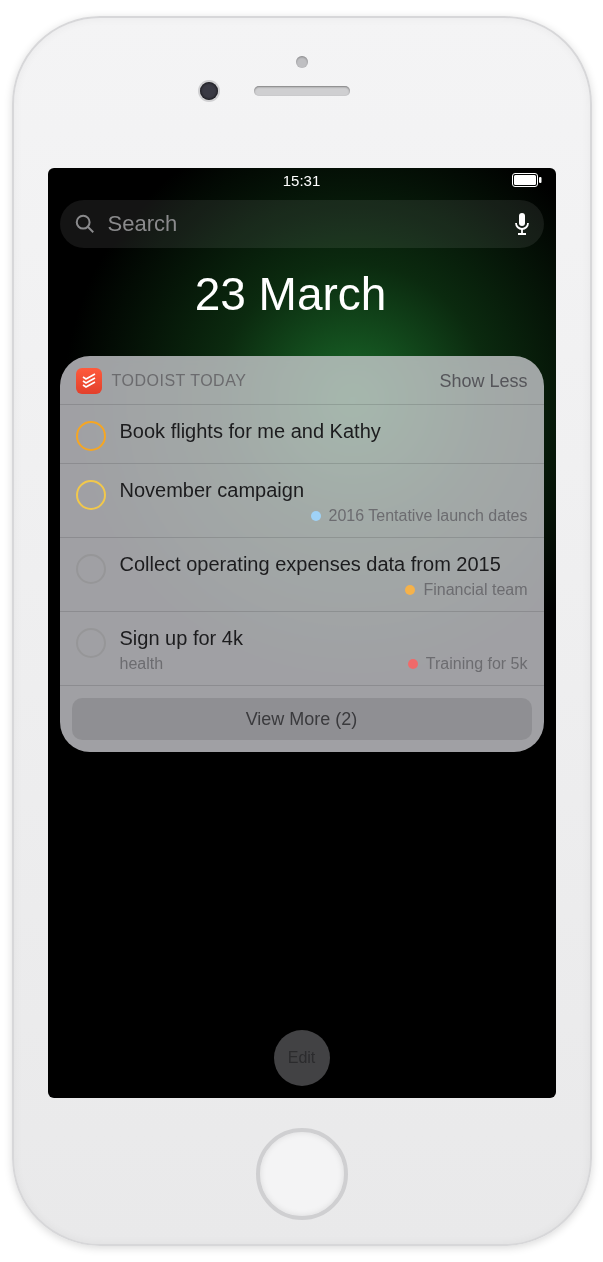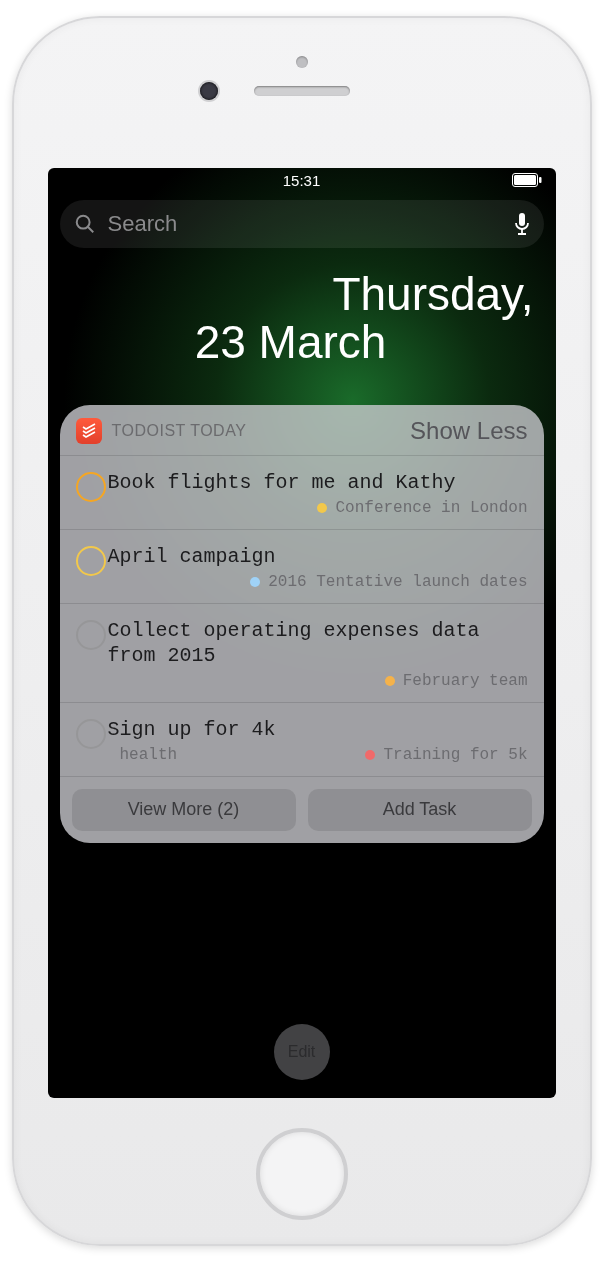--- a/index.html
+++ b/index.html
@@ -91,61 +91,60 @@
   .app-icon {
     width:26px; height:26px; border-radius:6px; margin-right:10px;
     background: linear-gradient(180deg,#ff5a3c,#e2402b);
     display:flex; align-items:center; justify-content:center;
   }
   .app-icon svg { display:block; }
   .widget-title {
     font-size:16px; letter-spacing:0.5px; color:#6b6b6e; font-weight:500;
   }
   .show-less {
-    margin-left:auto; font-size:24px; color:#55555a; cursor:pointer;
+    margin-left:auto; font-size:18px; color:#55555a; cursor:pointer;
   }
 
   
   .task {
-    display:flex; align-items:flex-start; gap:2px;
+    display:flex; align-items:flex-start; gap:14px;
     padding:14px 16px 12px;
     border-top:1px solid rgba(0,0,0,0.12);
-    font-family:Liberation Mono, monospace;
   }
   .task .circle {
     width:30px; height:30px; border-radius:50%; flex:none;
     border:2.2px solid #969698; margin-top:2px;
   }
   .task.p-orange .circle { border-color:#f5a623; }
   .task.p-yellow .circle { border-color:#f2c84b; }
   .task .body { flex:1; min-width:0; }
   .task .title { font-size:20px; color:#1c1c1e; line-height:1.25; }
   .task .meta {
     display:flex; align-items:center; justify-content:flex-end;
     gap:8px; margin-top:4px; font-size:16px; color:#6c6c70;
   }
-  .task .meta .sub { margin-right:auto;margin-left:12px; }
+  .task .meta .sub { margin-right:auto; }
   .task .dot {
     width:10px; height:10px; border-radius:50%; flex:none;
   }
 
   
   .widget-footer {
     display:flex; gap:12px; padding:12px;
     border-top:1px solid rgba(0,0,0,0.12);
   }
   .widget-footer button {
     flex:1; height:42px; border:none; border-radius:10px;
     background: rgba(0,0,0,0.10); color:#3a3a3d;
     font-size:18px; cursor:pointer;
   }
 
   
   .edit-pill {
-    position:absolute; bottom:18px; left:50%; transform:translateX(-50%);
+    position:absolute; bottom:12px; left:50%; transform:translateX(-50%);
     width:56px; height:56px; border-radius:50%;
     background: rgba(120,120,124,0.55); color:#2b2b2d;
     display:flex; align-items:center; justify-content:center;
     font-size:16px;
   }
 </style>
 </head>
 <body>
 
 <div class="phone">
@@ -179,21 +178,20 @@
         <svg width="16" height="24" viewBox="0 0 16 24" fill="#ffffff">
           <rect x="5" y="1" width="6" height="13" rx="3"></rect>
           <path d="M2 11a6 6 0 0 0 12 0" fill="none" stroke="#fff" stroke-width="1.8"></path>
           <line x1="8" y1="17" x2="8" y2="22" stroke="#fff" stroke-width="1.8"></line>
           <line x1="4" y1="22" x2="12" y2="22" stroke="#fff" stroke-width="1.8"></line>
         </svg>
       </span>
     </div>
 
     <div class="date-block">
-      <div class="day">Thursday,</div>
       <div class="date">23 March</div>
     </div>
 
     <div class="widget">
       <div class="widget-header">
         <span class="app-icon">
           <svg width="16" height="16" viewBox="0 0 16 16">
             <path d="M2 4 l3 2 l9 -5" stroke="#fff" stroke-width="1.6" fill="none"></path>
             <path d="M2 8 l3 2 l9 -5" stroke="#fff" stroke-width="1.6" fill="none"></path>
             <path d="M2 12 l3 2 l9 -5" stroke="#fff" stroke-width="1.6" fill="none"></path>
@@ -201,62 +199,57 @@
         </span>
         <span class="widget-title">TODOIST TODAY</span>
         <span class="show-less">Show Less</span>
       </div>
 
       <div id="task-list">
           <div class="task p-orange">
             <span class="circle"></span>
             <div class="body">
               <div class="title">Book flights for me and Kathy</div>
-              <div class="meta">
-                <span class="dot" style="background: rgb(242, 200, 75);"></span>
-                <span>Conference in London</span>
-              </div>
             </div>
           </div>
           <div class="task p-yellow">
             <span class="circle"></span>
             <div class="body">
-              <div class="title">April campaign</div>
+              <div class="title">November campaign</div>
               <div class="meta">
                 <span class="dot" style="background: rgb(159, 210, 247);"></span>
                 <span>2016 Tentative launch dates</span>
               </div>
             </div>
           </div>
           <div class="task">
             <span class="circle"></span>
             <div class="body">
               <div class="title">Collect operating expenses data from 2015</div>
               <div class="meta">
                 <span class="dot" style="background: rgb(245, 178, 74);"></span>
-                <span>February team</span>
+                <span>Financial team</span>
               </div>
             </div>
           </div>
           <div class="task">
             <span class="circle"></span>
             <div class="body">
               <div class="title">Sign up for 4k</div>
               <div class="meta">
                 <span class="sub">health</span>
                 <span class="dot" style="background: rgb(240, 106, 106);"></span>
                 <span>Training for 5k</span>
               </div>
             </div>
           </div>
         </div>
 
       <div class="widget-footer">
         <button>View More (2)</button>
-        <button>Add Task</button>
       </div>
     </div>
 
     <div class="edit-pill">
       <span>Edit</span>
     </div>
 
   </div>
 </div>
 

